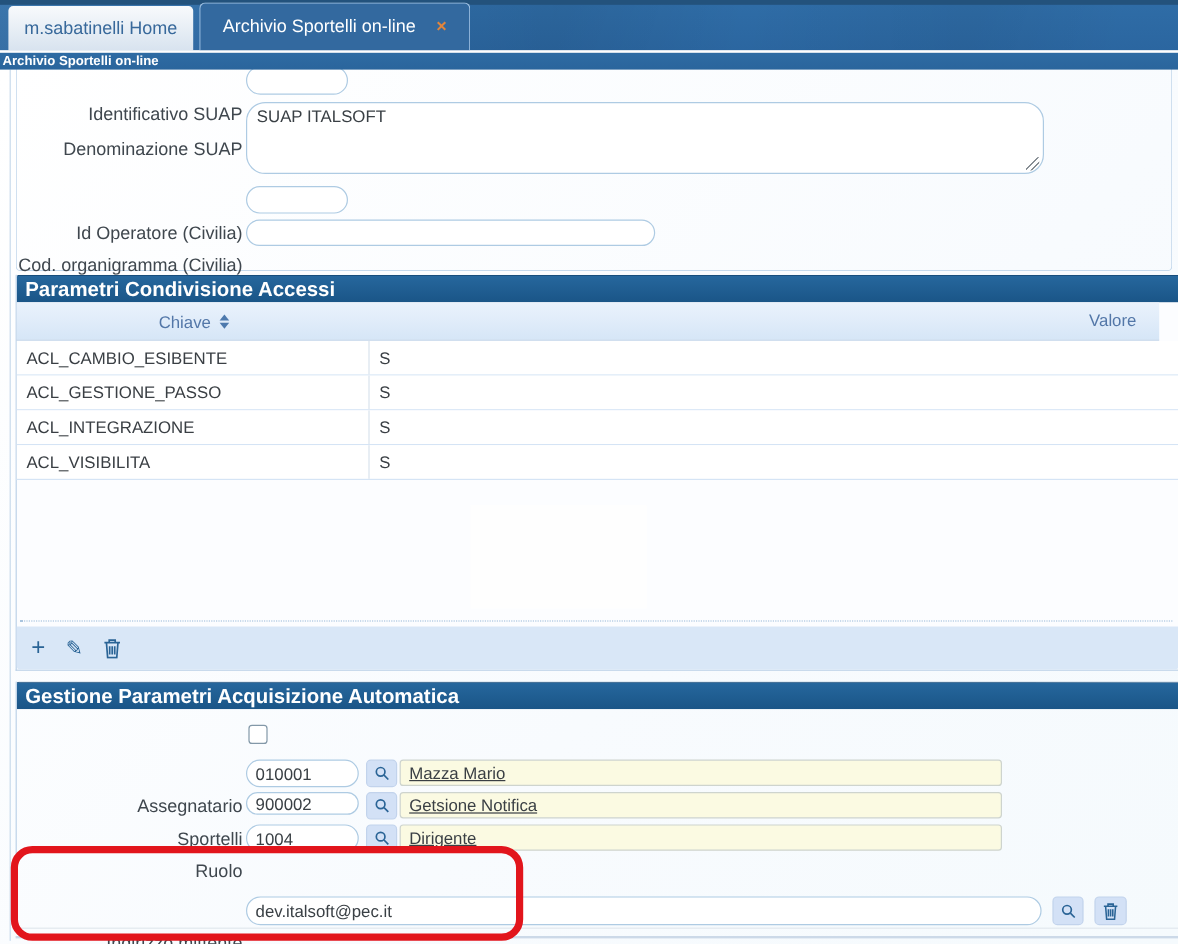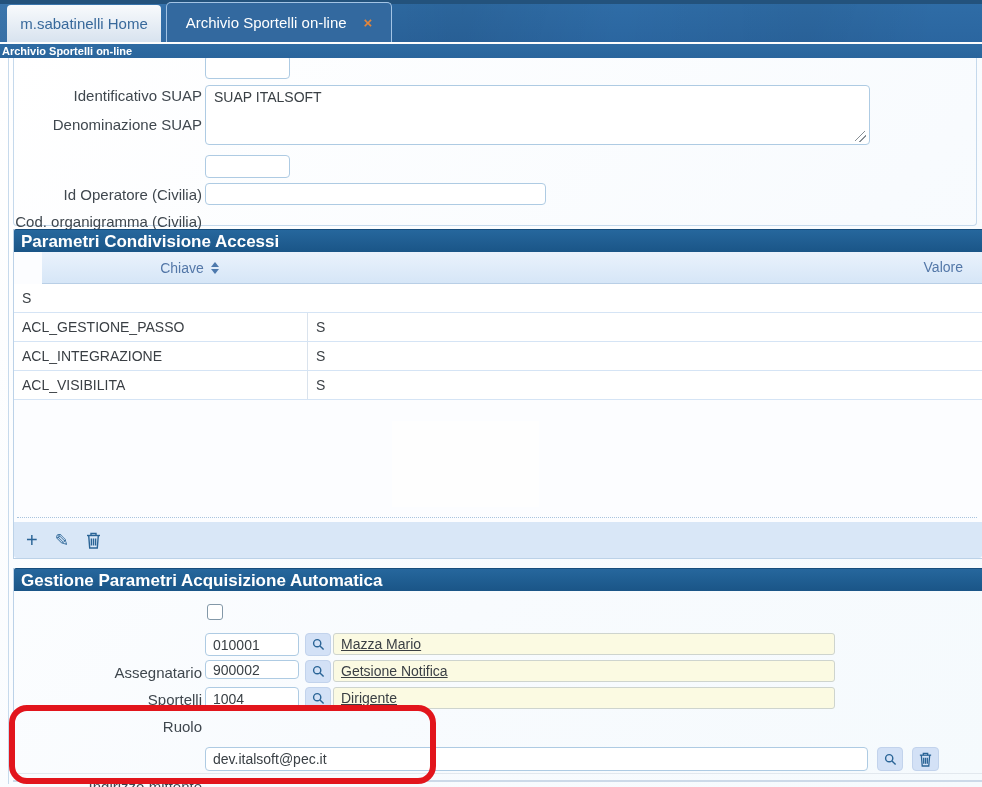--- a/index.html
+++ b/index.html
@@ -34,40 +34,40 @@
     position:absolute; left:0; top:44px; width:982px; height:14px; z-index:10;
     background:linear-gradient(180deg,#2e6ba3,#2a659c);
     color:#fff; font-size:11px; font-weight:bold; line-height:14px; padding-left:2px;
   }
   
   .content-bg { position:absolute; left:0; top:58px; width:982px; height:729px;
     background:linear-gradient(135deg,#ffffff 0%, #f8fbfe 60%, #f5fafd 100%); }
   .outer-border { position:absolute; left:8px; top:58px; height:726px; width:0; border-left:1px solid #c7daec; }
   .lbl { position:absolute; left:12px; width:190px; text-align:right; color:#3f474e; font-size:15px; line-height:18px;margin-top:28px; }
   .inp {
-    position:absolute; border:1px solid #aecbe3; border-radius:4px; background:#fff;
+    position:absolute; border:1px solid #aecbe3; border-radius:16px; background:#fff;
     font-family:inherit; font-size:14px; color:#3a4045; padding:1px 7px; outline:none;
   }
   
   .fs-top { position:absolute; left:13px; top:50px; width:964px; height:176px;
     border:1px solid #c5d9ec; border-top:none; border-radius:0 0 4px 4px; }
   textarea.inp { resize:none; padding:3px 8px; }
   .rhandle { position:absolute; left:855px; top:131px; width:11px; height:11px; cursor:nwse-resize;
     background:linear-gradient(135deg, transparent 42%, #878e94 42%, #878e94 50%, transparent 50%, transparent 66%, #878e94 66%, #878e94 74%, transparent 74%); }
   
   .sec-hdr {
     position:absolute; left:0; top:0; right:0; height:23px;
     background:linear-gradient(180deg,#26679d 0%, #1a5587 100%);
     color:#fff; font-size:17px; font-weight:bold; line-height:23px; padding-left:7px;
     border-radius:2px 0 0 0; border-top:1px solid #174d7c;
   }
   .sec-acl { position:absolute; left:13px; top:229px; width:969px; height:330px;
     border-left:1px solid #bcd2e8; border-bottom:1px solid #bcd2e8; background:#fcfdff; }
-  .thead { position:absolute; left:0; top:23px; right:0; height:32px;
-    background:linear-gradient(180deg,#eaf2fc,#d6e6f7); border-bottom:1px solid #b9cfe6;margin-left:28px; }
+  .thead { position:absolute; left:0; top:23px; right:16px; height:32px;
+    background:linear-gradient(180deg,#eaf2fc,#d6e6f7); border-bottom:1px solid #b9cfe6; }
   .th-chiave { position:absolute; left:0; top:0; width:295px; height:31px;
     display:flex; align-items:center; justify-content:center; color:#5377a8; font-size:14px; cursor:pointer; }
   .th-valore { position:absolute; right:19px; top:0; height:31px; line-height:31px; color:#5377a8; font-size:14px; }
   .sort { display:inline-flex; flex-direction:column; gap:2px; margin-left:7px; }
   .sort i { display:block; width:0; height:0; border-left:4px solid transparent; border-right:4px solid transparent; }
   .sort .up   { border-bottom:5px solid #4d79ad; }
   .sort .down { border-top:5px solid #4d79ad; }
   .rows { position:absolute; left:0; top:55px; right:0; }
   .trow { position:relative; height:29px; background:#fff; border-bottom:1px solid #d5e4f5; display:flex; cursor:pointer; }
   .td1 { width:294px; border-right:1px solid #dae3ed; padding-left:8px; line-height:28px; font-size:14px; color:#3a3f44; }
@@ -129,20 +129,21 @@
         <span class="sort">
             <i class="up"></i>
             <i class="down"></i>
           </span>
       </div>
       <div class="th-valore">Valore</div>
     </div>
 
     <div class="rows">
       <div class="trow">
+        <div class="td1">ACL_CAMBIO_ESIBENTE</div>
         <div class="td2">S</div>
       </div>
       <div class="trow">
         <div class="td1">ACL_GESTIONE_PASSO</div>
         <div class="td2">S</div>
       </div>
       <div class="trow">
         <div class="td1">ACL_INTEGRAZIONE</div>
         <div class="td2">S</div>
       </div>

